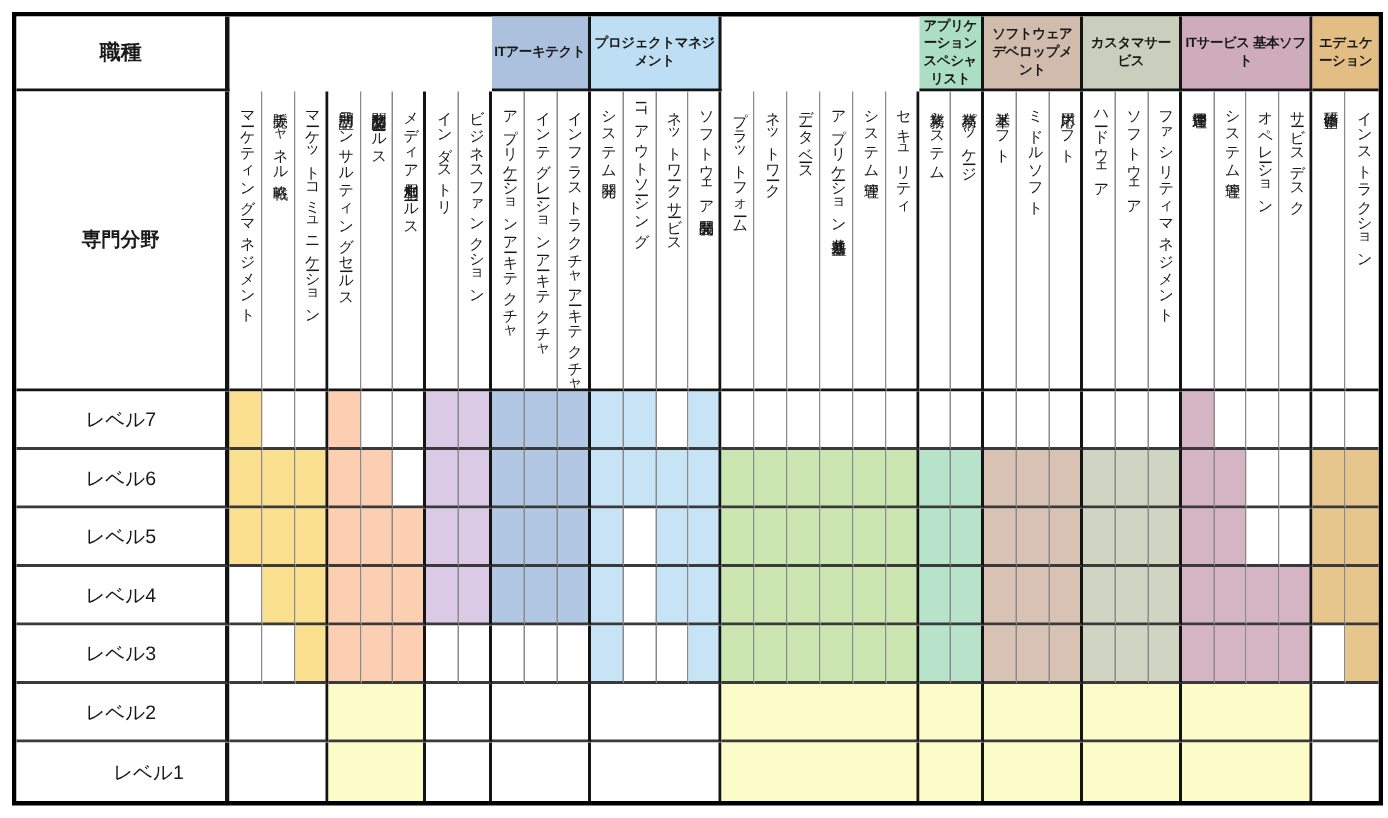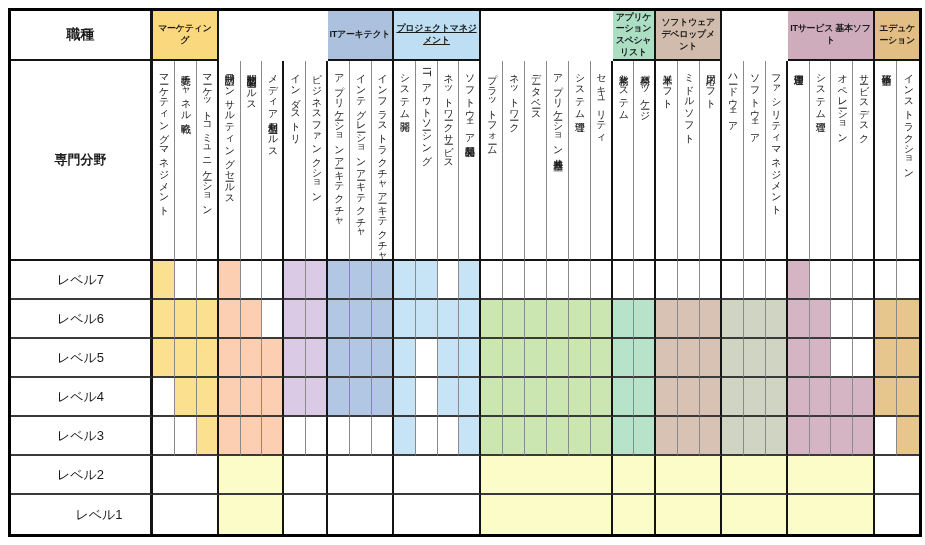--- a/index.html
+++ b/index.html
@@ -33,21 +33,20 @@
   <div id="matrix">
     <div class="cell lab hb corner" style="grid-row:1;grid-column:1">職種</div>
     <div class="cell lab sb corner2" style="grid-row:2;grid-column:1">専門分野</div>
     <div class="cell lab lvl" style="grid-row:3;grid-column:1">レベル7</div>
     <div class="cell lab lvl" style="grid-row:4;grid-column:1">レベル6</div>
     <div class="cell lab lvl" style="grid-row:5;grid-column:1">レベル5</div>
     <div class="cell lab lvl" style="grid-row:6;grid-column:1">レベル4</div>
     <div class="cell lab lvl" style="grid-row:7;grid-column:1">レベル3</div>
     <div class="cell lab lvl" style="grid-row:8;grid-column:1">レベル2</div>
     <div class="cell lab lvl nb" style="grid-row:9;grid-column:1">レベル1</div>
-  <div class="cell ghead hb ce" style="grid-area: 1 / 2 / auto / span 3; background: rgb(250, 216, 126);">マーケティング</div>
       <div class="cell speccell sb" style="grid-area: 2 / 2;">
         <span class="spectext">マーケティングマネジメント</span>
       </div>
       <div class="cell" style="grid-area: 3 / 2; background: rgb(251, 224, 143);"></div>
       <div class="cell" style="grid-area: 4 / 2; background: rgb(251, 224, 143);"></div>
       <div class="cell" style="grid-area: 5 / 2; background: rgb(251, 224, 143);"></div>
       <div class="cell" style="grid-area: 6 / 2;"></div>
       <div class="cell" style="grid-area: 7 / 2;"></div>
       <div class="cell speccell sb" style="grid-area: 2 / 3;">
         <span class="spectext">販売チャネル戦略</span>
@@ -131,21 +130,21 @@
       <div class="cell speccell sb ce" style="grid-area: 2 / 12;">
         <span class="spectext">インフラストラクチャアーキテクチャ</span>
       </div>
       <div class="cell ce" style="grid-area: 3 / 12; background: rgb(178, 199, 228);"></div>
       <div class="cell ce" style="grid-area: 4 / 12; background: rgb(178, 199, 228);"></div>
       <div class="cell ce" style="grid-area: 5 / 12; background: rgb(178, 199, 228);"></div>
       <div class="cell ce" style="grid-area: 6 / 12; background: rgb(178, 199, 228);"></div>
       <div class="cell ce" style="grid-area: 7 / 12;"></div>
       <div class="cell ce" style="grid-area: 8 / 10 / auto / span 3;"></div>
       <div class="cell ce nb" style="grid-area: 9 / 10 / auto / span 3;"></div>
-      <div class="cell ghead hb ce" style="grid-area: 1 / 13 / auto / span 4; background: rgb(189, 222, 243); text-decoration: underline;">プロジェクトマネジメント</div>
+      <div class="cell ghead hb ce" style="grid-area: 1 / 13 / auto / span 4; background: rgb(189, 222, 243);">プロジェクトマネジメント</div>
       <div class="cell speccell sb" style="grid-area: 2 / 13;">
         <span class="spectext">システム開発</span>
       </div>
       <div class="cell" style="grid-area: 3 / 13; background: rgb(199, 228, 246);"></div>
       <div class="cell" style="grid-area: 4 / 13; background: rgb(199, 228, 246);"></div>
       <div class="cell" style="grid-area: 5 / 13; background: rgb(199, 228, 246);"></div>
       <div class="cell" style="grid-area: 6 / 13; background: rgb(199, 228, 246);"></div>
       <div class="cell" style="grid-area: 7 / 13; background: rgb(199, 228, 246);"></div>
       <div class="cell speccell sb" style="grid-area: 2 / 14;">
         <span class="spectext">ITアウトソーシング</span>
@@ -262,20 +261,21 @@
       <div class="cell speccell sb ce" style="grid-area: 2 / 27;">
         <span class="spectext">応用ソフト</span>
       </div>
       <div class="cell ce" style="grid-area: 3 / 27;"></div>
       <div class="cell ce" style="grid-area: 4 / 27; background: rgb(216, 194, 180);"></div>
       <div class="cell ce" style="grid-area: 5 / 27; background: rgb(216, 194, 180);"></div>
       <div class="cell ce" style="grid-area: 6 / 27; background: rgb(216, 194, 180);"></div>
       <div class="cell ce" style="grid-area: 7 / 27; background: rgb(216, 194, 180);"></div>
       <div class="cell ce" style="grid-area: 8 / 25 / auto / span 3; background: rgb(252, 252, 201);"></div>
       <div class="cell ce nb" style="grid-area: 9 / 25 / auto / span 3; background: rgb(252, 252, 201);"></div>
+      <div class="cell ghead hb ce" style="grid-area: 1 / 28 / auto / span 3; background: rgb(201, 207, 188);">カスタマサービス</div>
       <div class="cell speccell sb" style="grid-area: 2 / 28;">
         <span class="spectext">ハードウェア</span>
       </div>
       <div class="cell" style="grid-area: 3 / 28;"></div>
       <div class="cell" style="grid-area: 4 / 28; background: rgb(208, 213, 195);"></div>
       <div class="cell" style="grid-area: 5 / 28; background: rgb(208, 213, 195);"></div>
       <div class="cell" style="grid-area: 6 / 28; background: rgb(208, 213, 195);"></div>
       <div class="cell" style="grid-area: 7 / 28; background: rgb(208, 213, 195);"></div>
       <div class="cell speccell sb" style="grid-area: 2 / 29;">
         <span class="spectext">ソフトウェア</span>

